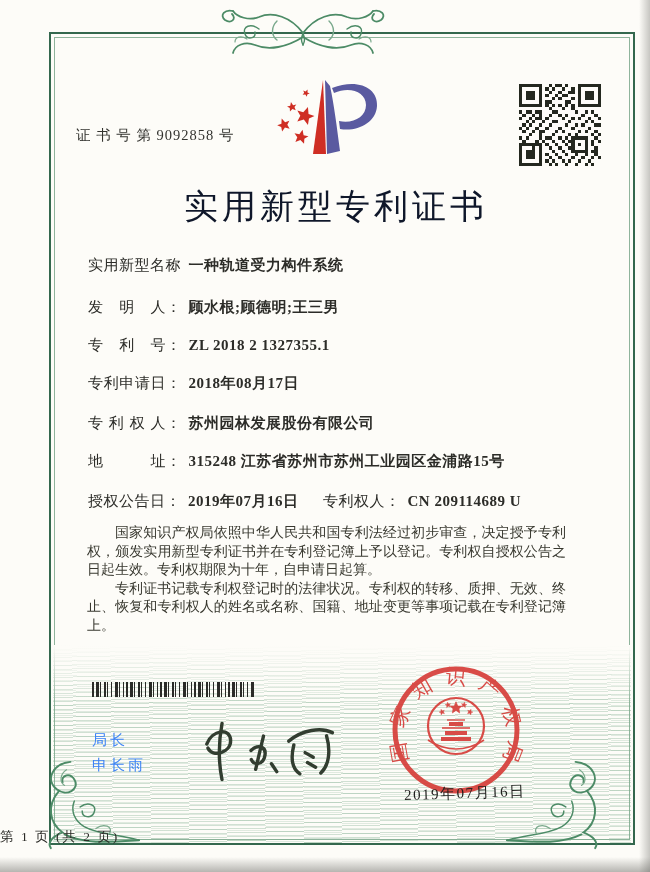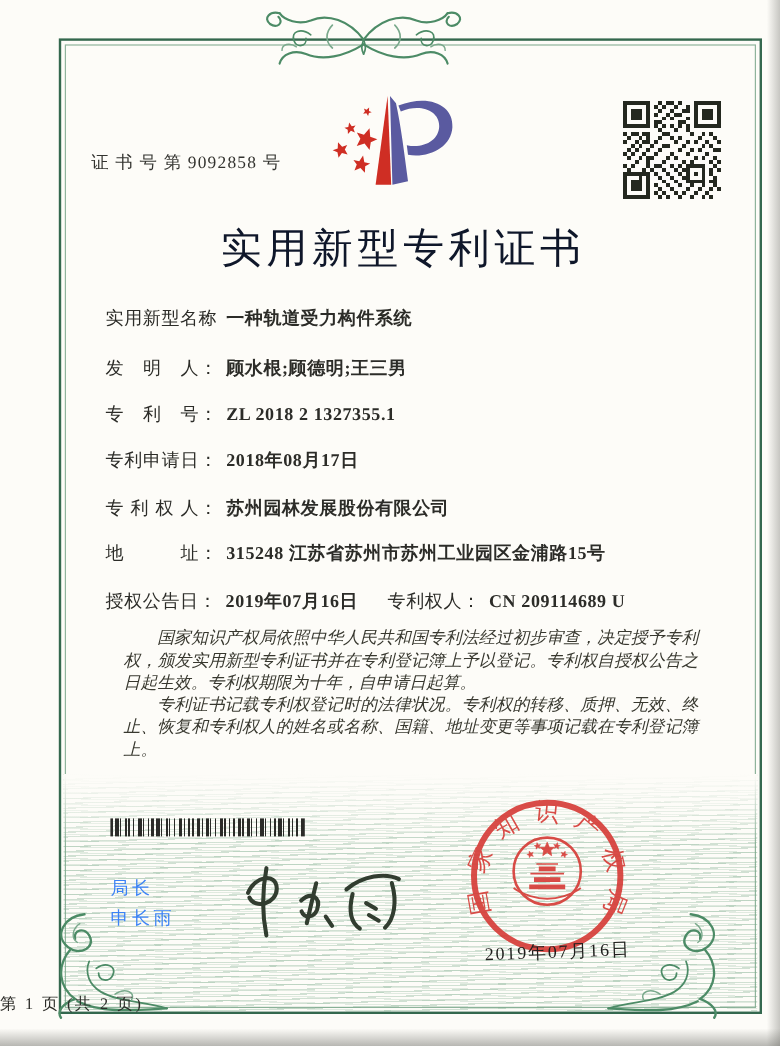--- a/index.html
+++ b/index.html
@@ -29,21 +29,21 @@
   .logo{position:absolute;left:256px;top:78px;}
   .qr{position:absolute;left:519px;top:84px;}
   .title{position:absolute;left:30px;top:184px;width:612px;text-align:center;
     font-size:34px;letter-spacing:4px;color:#0f172a;font-weight:400;}
   .row{position:absolute;left:88px;font-size:15px;letter-spacing:.5px;color:#2c2c28;white-space:nowrap;}
   .flabel{display:inline-block;width:78px;text-align:justify;text-align-last:justify;vertical-align:bottom;}
   .colon{display:inline-block;}
   .fvalue{margin-left:7px;font-weight:bold;}
   .grant2{position:absolute;left:235px;top:0;}
   .body-text{position:absolute;left:87px;top:524px;width:479px;
-    font-size:14px;line-height:18.6px;color:#38382f;font-style:italic;text-align:justify;margin-left:16px;}
+    font-size:14px;line-height:18.6px;color:#38382f;text-align:justify;}
   .body-text p{margin:0;text-indent:2em;}
   .barcode{position:absolute;left:92px;top:682px;width:162px;height:15px;
     background:repeating-linear-gradient(90deg,
       #2b2b28 0 2px,rgba(0,0,0,0) 2px 4px,
       #2b2b28 4px 7px,rgba(0,0,0,0) 7px 8px,
       #2b2b28 8px 9px,rgba(0,0,0,0) 9px 12px,
       #2b2b28 12px 14px,rgba(0,0,0,0) 14px 15px,
       #2b2b28 15px 16px,rgba(0,0,0,0) 16px 19px,
       #2b2b28 19px 20px,rgba(0,0,0,0) 20px 23px,
       #2b2b28 23px 26px,rgba(0,0,0,0) 26px 27px,

